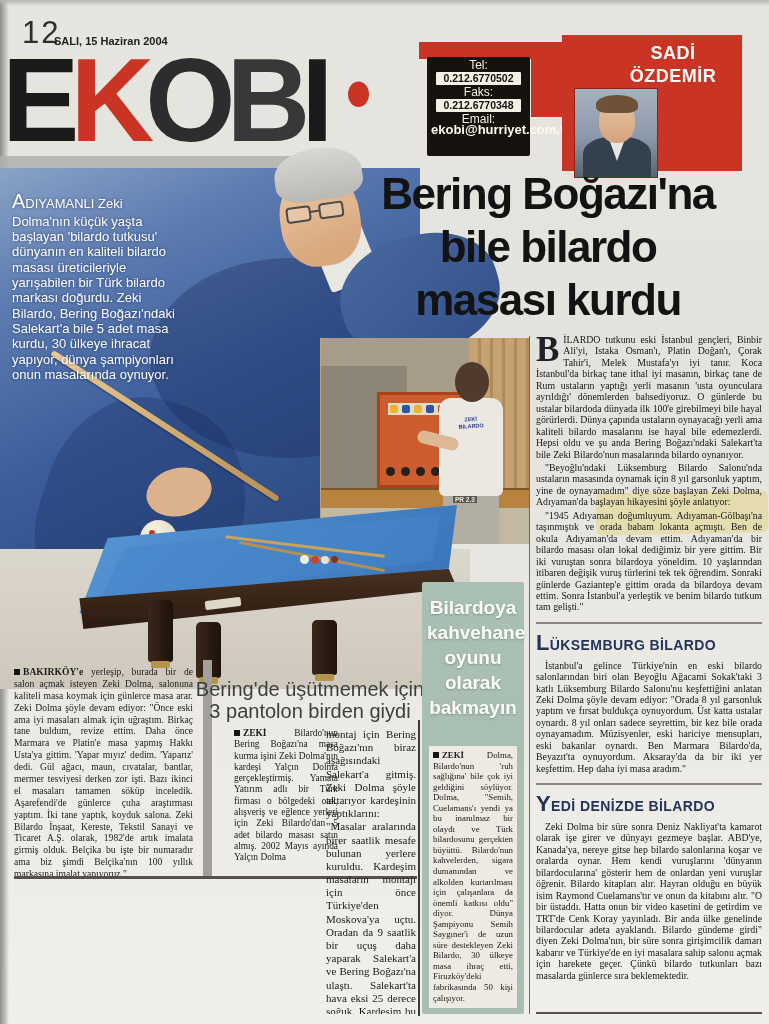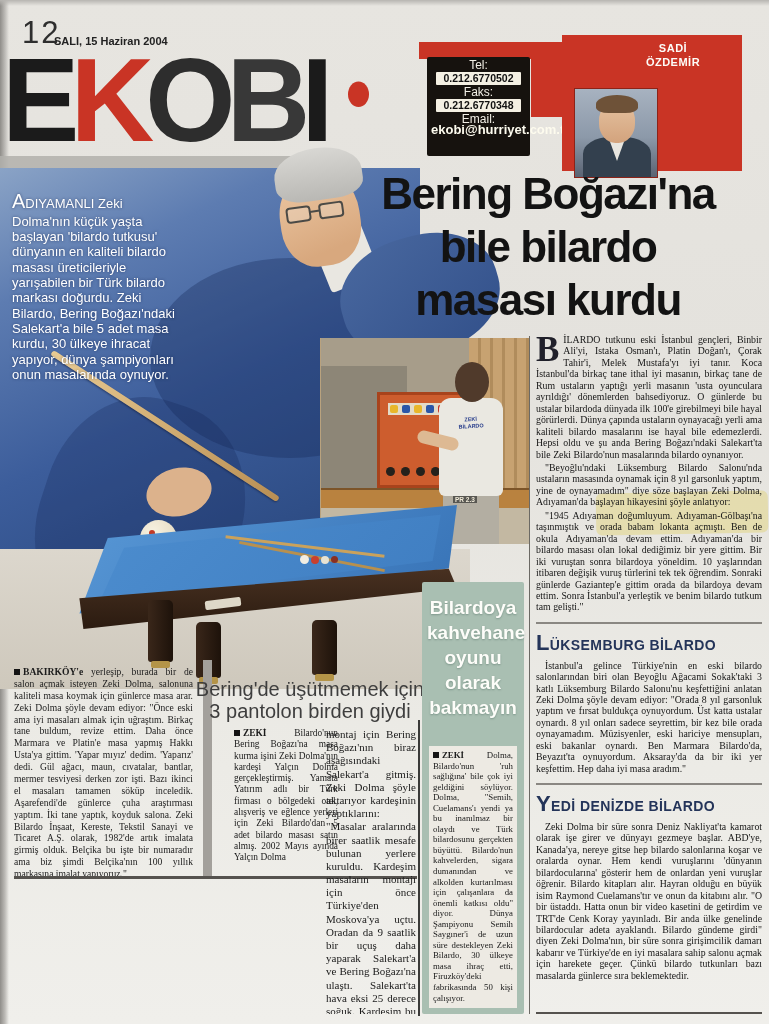--- a/index.html
+++ b/index.html
@@ -33,21 +33,21 @@
   .contact-box { left:427px; top:57px; width:103px; height:99px; background:#16120e;
     border-radius:2px; padding:3px 4px; text-align:center;
     font-family:"Liberation Sans",sans-serif; }
   .contact-box .lab { color:#f2efe6; font-size:12px; line-height:11px; }
   .contact-box .val { background:#f4f0e3; color:#101010; font-weight:700; font-size:10.5px;
     line-height:13px; margin:1px 5px 2px 5px; border-radius:1px; }
   .contact-box .mail { color:#fdfbee; font-weight:700; font-size:13px; line-height:9px; }
   .author-block { left:562px; top:35px; width:180px; height:136px; background:#c93425; }
   .author-name { position:absolute; left:48px; top:7px; width:126px; text-align:center;
     color:#fdfcf8; font-family:"Liberation Sans",sans-serif; font-weight:800;
-    font-size:11px; line-height:1.25; white-space:pre-line; letter-spacing:.5px; }
+    font-size:18px; line-height:1.25; white-space:pre-line; letter-spacing:.5px; }
   .author-photo { position:absolute; left:12px; top:53px; width:84px; height:90px;
     background:linear-gradient(180deg,#a7b2c0 0%,#8c99a9 55%,#5a6372 100%);
     border:1px solid #8c2318; overflow:hidden; }
   .ap-face { position:absolute; left:24px; top:12px; width:36px; height:42px;
     border-radius:46%; background:linear-gradient(180deg,#e5c2a0,#d3a37d); }
   .ap-hair { position:absolute; left:21px; top:6px; width:42px; height:18px;
     border-radius:50% 50% 30% 30%; background:#6e5238; }
   .ap-suit { position:absolute; left:8px; top:48px; width:68px; height:42px;
     border-radius:40% 40% 0 0; background:#33404e; }
   .ap-shirt { position:absolute; left:34px; top:50px; width:16px; height:22px; background:#e8e6e0;

